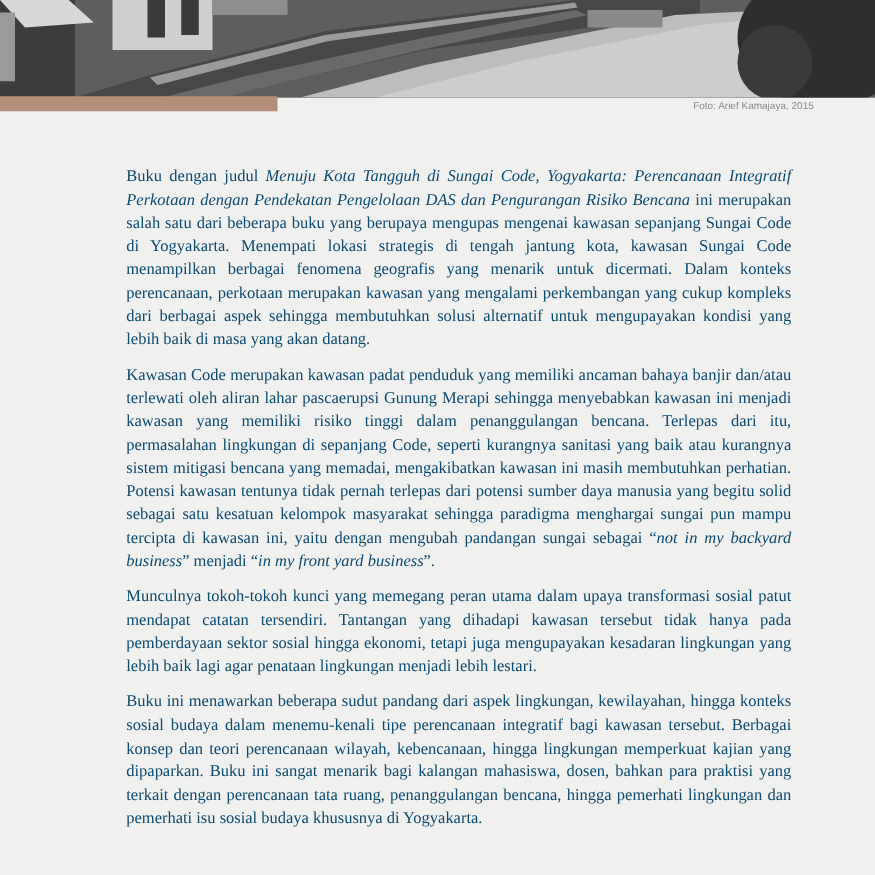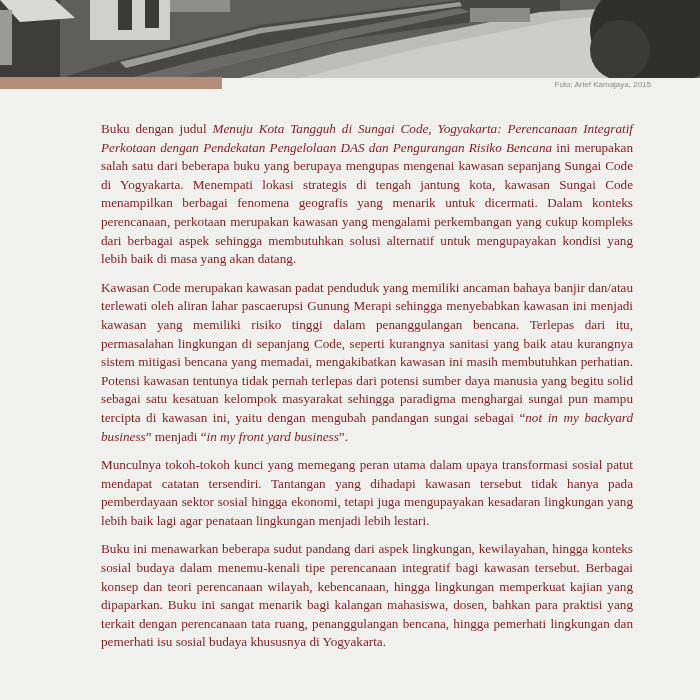--- a/index.html
+++ b/index.html
@@ -18,22 +18,22 @@
   .accent-bar {
     position: absolute; left: 0; top: 77px; width: 222px; height: 12px;
     background: #b38d7a;
   }
   .caption {
     position: absolute; right: 49px; top: 80px;
     font-family: "Liberation Sans", "DejaVu Sans", sans-serif;
     font-size: 8px; color: #8a8a8a;
   }
   .content {
-    position: absolute; left: 101px; top: 120px; width: 532px;
-    color: #7f1d1d;
+    position: absolute; left: 101px; top: 132px; width: 532px;
+    color: #0c4a6e;
     font-size: 13.2px; line-height: 18.6px;
   }
   .content p {
     margin: 0 0 10px 0;
     text-align: justify;
   }
   .content em { font-style: italic; }
 </style>
 </head>
 <body>

